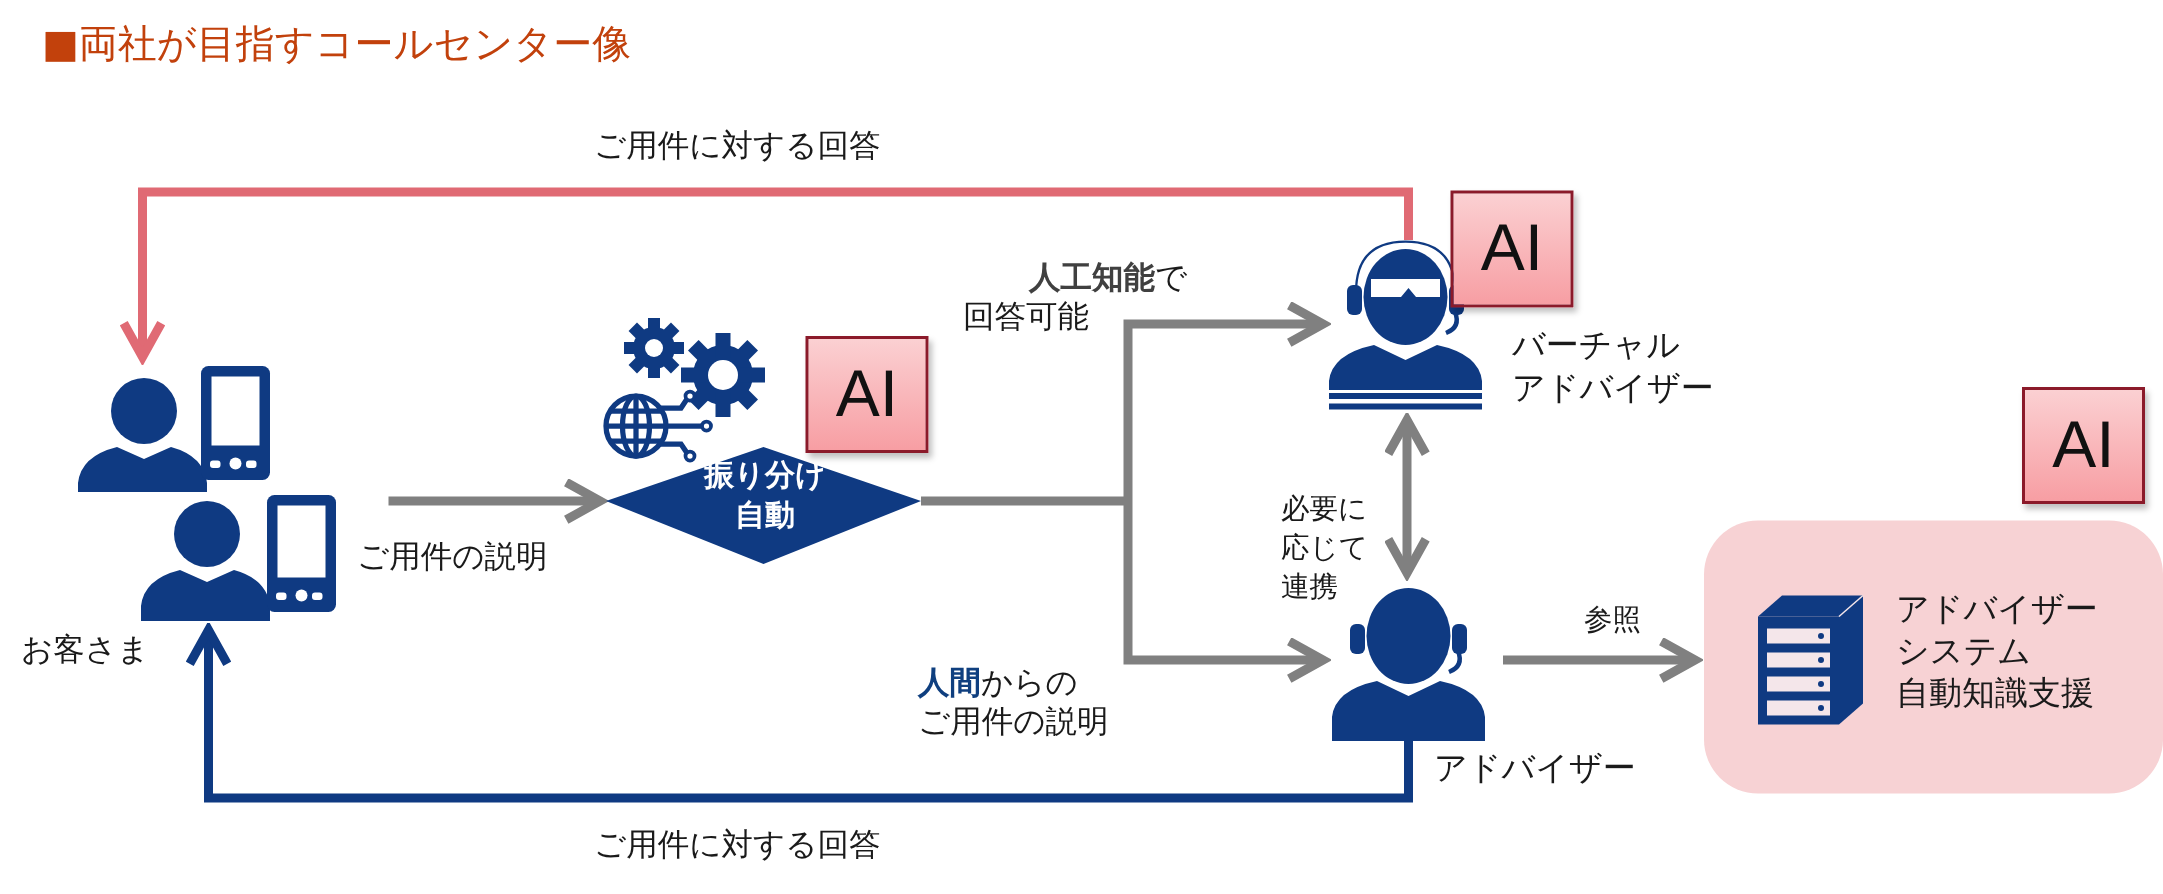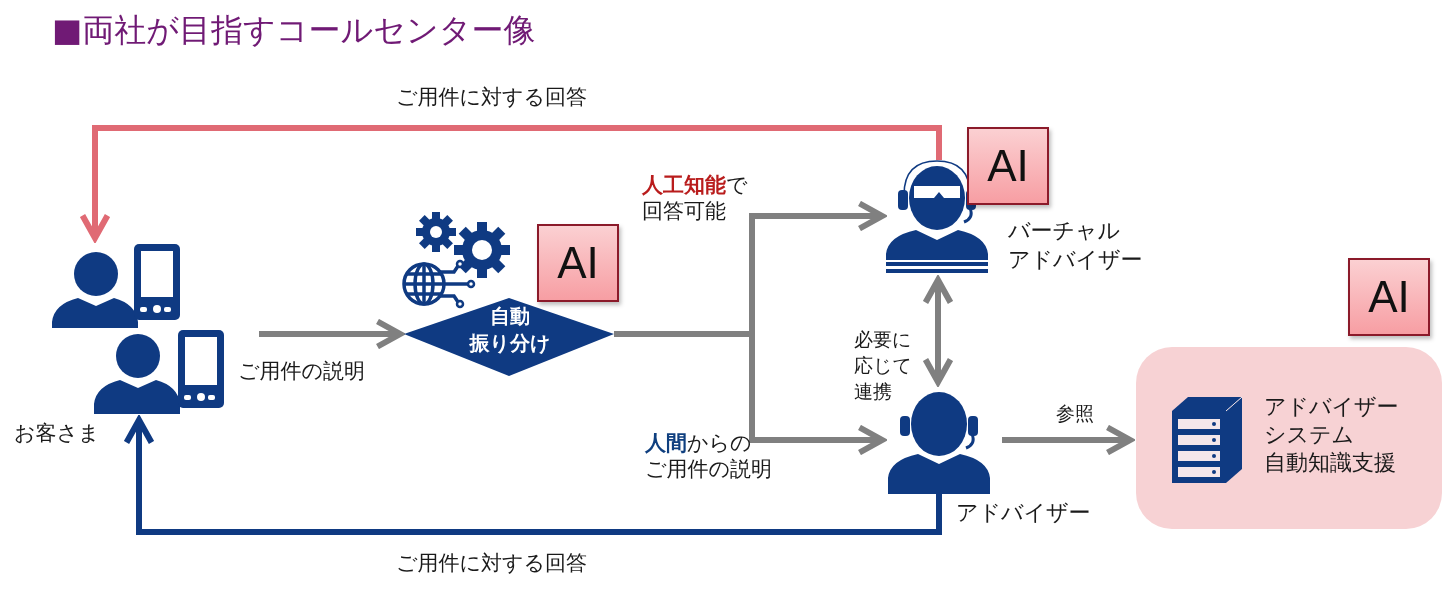--- a/index.html
+++ b/index.html
@@ -1,22 +1,22 @@
 <!DOCTYPE html>
 <html><head>
   <meta charset="utf-8">
   <style>
     html, body { margin: 0; padding: 0; background: #ffffff; }
     body { width: 1442px; height: 596px; position: relative; overflow: hidden;
            font-family: "DejaVu Sans", "Liberation Sans", sans-serif; color: #1a1a1a; }
     .abs { position: absolute; }
-    .title { left: 52px; top: 8px; font-size: 32px; line-height: 44px; color: #701a75; white-space: nowrap; letter-spacing: 0px; }
+    .title { left: 28px; top: 8px; font-size: 26px; line-height: 44px; color: #c2410c; white-space: nowrap; letter-spacing: 0px; }
     .lbl { font-size: 21px; line-height: 26px; white-space: nowrap; color: #1a1a1a; }
     .lbl-sm { font-size: 19px; line-height: 26px; white-space: nowrap; color: #1a1a1a; }
-    .hl-red { color: #b91c1c; font-weight: bold; }
+    .hl-red { color: #404040; font-weight: bold; margin-left: 44px; }
     .hl-blue { color: #0f3f7f; font-weight: bold; }
     .ai-badge { width: 78px; height: 74px; border: 2px solid #8b1a2a;
                 background: linear-gradient(to bottom, #fbd0d2, #f79ea3);
                 box-shadow: 2px 3px 4px rgba(0,0,0,0.25);
                 display: flex; align-items: center; justify-content: center;
                 font-family: "Liberation Sans", sans-serif; font-size: 44px; color: #111; }
     .kb-box { left: 1136px; top: 347px; width: 306px; height: 182px; border-radius: 36px;
               background: #f7d2d4; }
     .kb-text { left: 1264px; top: 393px; font-size: 22px; line-height: 28px; color: #1a1a1a; }
     .diamond-text { left: 420px; top: 303px; width: 180px; text-align: center; color: #ffffff;
@@ -58,21 +58,21 @@
 
 <div class="abs lbl" style="left:396px; top:84px;">ご用件に対する回答</div>
 <div class="abs lbl" style="left:396px; top:550px;">ご用件に対する回答</div>
 <div class="abs lbl" style="left:238px; top:358px;">ご用件の説明</div>
 
 <div class="abs lbl" style="left:642px; top:172px;">
   <span class="hl-red">人工知能</span><span>で</span><br>
   <span>回答可能</span>
 </div>
 
-<div class="abs lbl" style="left:612px; top:430px;margin-left:33px;">
+<div class="abs lbl" style="left:612px; top:442px;">
   <span class="hl-blue">人間</span><span>からの</span><br>
   <span>ご用件の説明</span>
 </div>
 
 <div class="abs lbl-sm" style="left:854px; top:298px;margin-top:28px;">
   <div>必要に</div>
   <div>応じて</div>
   <div>連携</div>
 </div>
 
@@ -141,22 +141,22 @@
   </g>
   <g fill="#fff" stroke="#0f3a82" stroke-width="2.5">
     <circle cx="62" cy="58" r="3"></circle>
       <circle cx="73" cy="78" r="3"></circle>
       <circle cx="62" cy="98" r="3"></circle>
   </g>
 
   <polygon points="6,128 111,92 216,128 111,170" fill="#0f3a82"></polygon>
 </svg>
 <div class="abs diamond-text">
+  <div>振り分け</div>
   <div>自動</div>
-  <div>振り分け</div>
 </div>
 <div class="abs ai-badge" style="left:537px; top:224px;">AI</div>
 
 <svg class="abs" style="left:884px; top:158px;" width="106" height="118" viewBox="0 0 106 118">
   <g fill="#0f3a82">
     <ellipse cx="53" cy="40" rx="28" ry="32"></ellipse>
     <path d="M2,96 Q4,78 32,72 L53,82 L74,72 Q102,78 104,96 L104,102 L2,102 Z"></path>
     <rect x="2" y="104" width="102" height="4"></rect>
     <rect x="2" y="111" width="102" height="4"></rect>
   </g>

